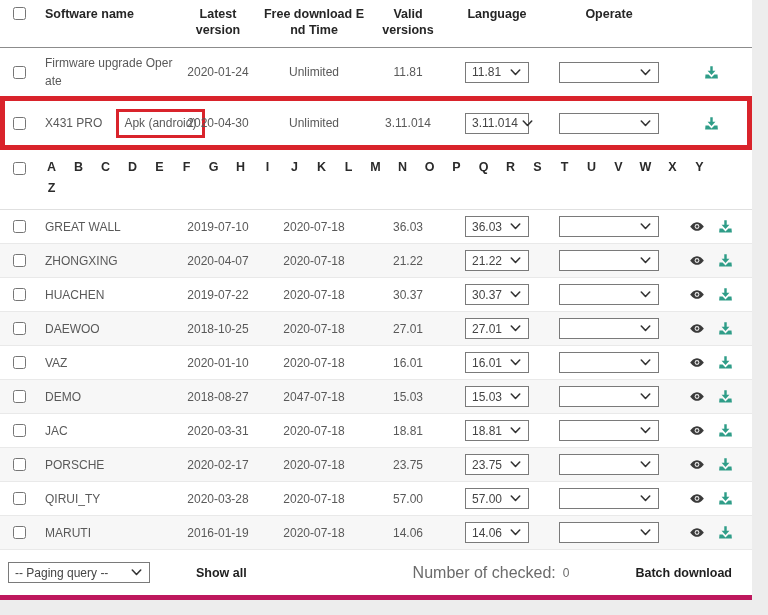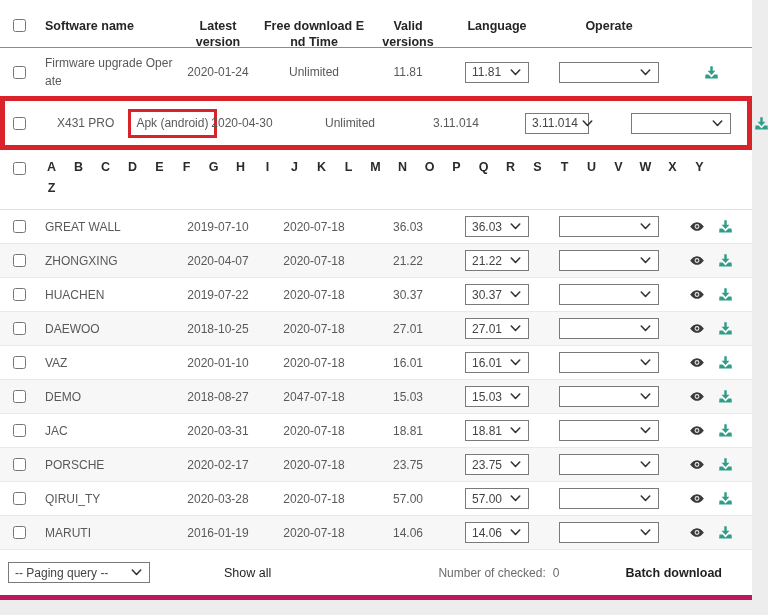--- a/index.html
+++ b/index.html
@@ -14,33 +14,33 @@
   
   .grid{
     display:grid;
     grid-template-columns:38px 140px 80px 112px 76px 102px 122px 1fr;
     align-items:center;
   }
   .cell{display:flex;align-items:center;justify-content:center;font-size:12px;color:#595959;}
   .cell.c-name{justify-content:flex-start;padding-left:7px;color:#595959;}
 
   
-  .thead{height:48px;border-bottom:1px solid #8c8c8c;align-items:flex-start;padding-top:19px;box-sizing:border-box;}
+  .thead{height:48px;border-bottom:1px solid #8c8c8c;align-items:flex-start;padding-top:7px;box-sizing:border-box;}
   .thead .cell{font-size:12.5px;font-weight:bold;color:#262626;line-height:1.25;text-align:center;}
   .thead .cell.c-name{text-align:left;}
   .hw{display:inline-block;}
   .hw.brk{word-break:break-all;}
   .w-upload{max-width:58px;}
   .w-free{max-width:102px;}
   .w-latest{max-width:62px;}
   .w-valid{max-width:62px;}
 
   
   .row-pin1{height:48px;}
-  .row-hl{height:54px;outline:5px solid #d9232b;outline-offset:-5px;position:relative;gap:12px;}
+  .row-hl{height:54px;outline:5px solid #d9232b;outline-offset:-5px;position:relative;}
   .name-box{
     display:inline-block;border:3px solid #d9232b;padding:4px 6px 5px 5px;margin-left:14px;
     font-size:12px;color:#595959;white-space:nowrap;
   }
   .c-name.nowrap{white-space:nowrap;}
   .c-name.brk{word-break:break-all;line-height:1.5;}
 
   
   .alpha-row{min-height:60px;border-bottom:1px solid #e0e0e0;box-sizing:border-box;
     display:grid;grid-template-columns:38px 1fr;align-items:flex-start;padding-top:10px;}
@@ -66,25 +66,25 @@
   input[type=checkbox]{width:13px;height:13px;margin:0;cursor:pointer;}
 
   
   .ops{display:flex;align-items:center;justify-content:center;gap:13px;}
   .icon-btn{display:flex;align-items:center;cursor:pointer;}
 
   
   .tfoot{height:50px;border-bottom:5px solid #be185d;box-sizing:border-box;
     display:flex;align-items:center;justify-content:center;}
   .tfoot .select.paging{width:142px;margin-left:8px;}
-  .show-all{font-size:12.5px;font-weight:normal;color:#1f1f1f;margin-left:74px;cursor:pointer;}
+  .show-all{font-size:12.5px;font-weight:bold;color:#1f1f1f;margin-left:46px;cursor:pointer;}
   .spacer{flex:1;}
-  .checked-label{font-size:12px;color:#6b6b6b;}
+  .checked-label{font-size:16px;color:#6b6b6b;}
   .checked-count{font-size:12px;color:#6b6b6b;margin-left:7px;}
-  .batch{font-size:12.5px;font-weight:bold;color:#1f1f1f;margin-left:36px;margin-right:30px;cursor:pointer;padding-left:30px;}
+  .batch{font-size:12.5px;font-weight:bold;color:#1f1f1f;margin-left:36px;margin-right:20px;cursor:pointer;padding-left:30px;}
 </style>
 </head>
 <body>
 
 <div class="panel">
 
   <div class="grid thead">
     <div class="cell">
         <input type="checkbox" style="">
       </div>

